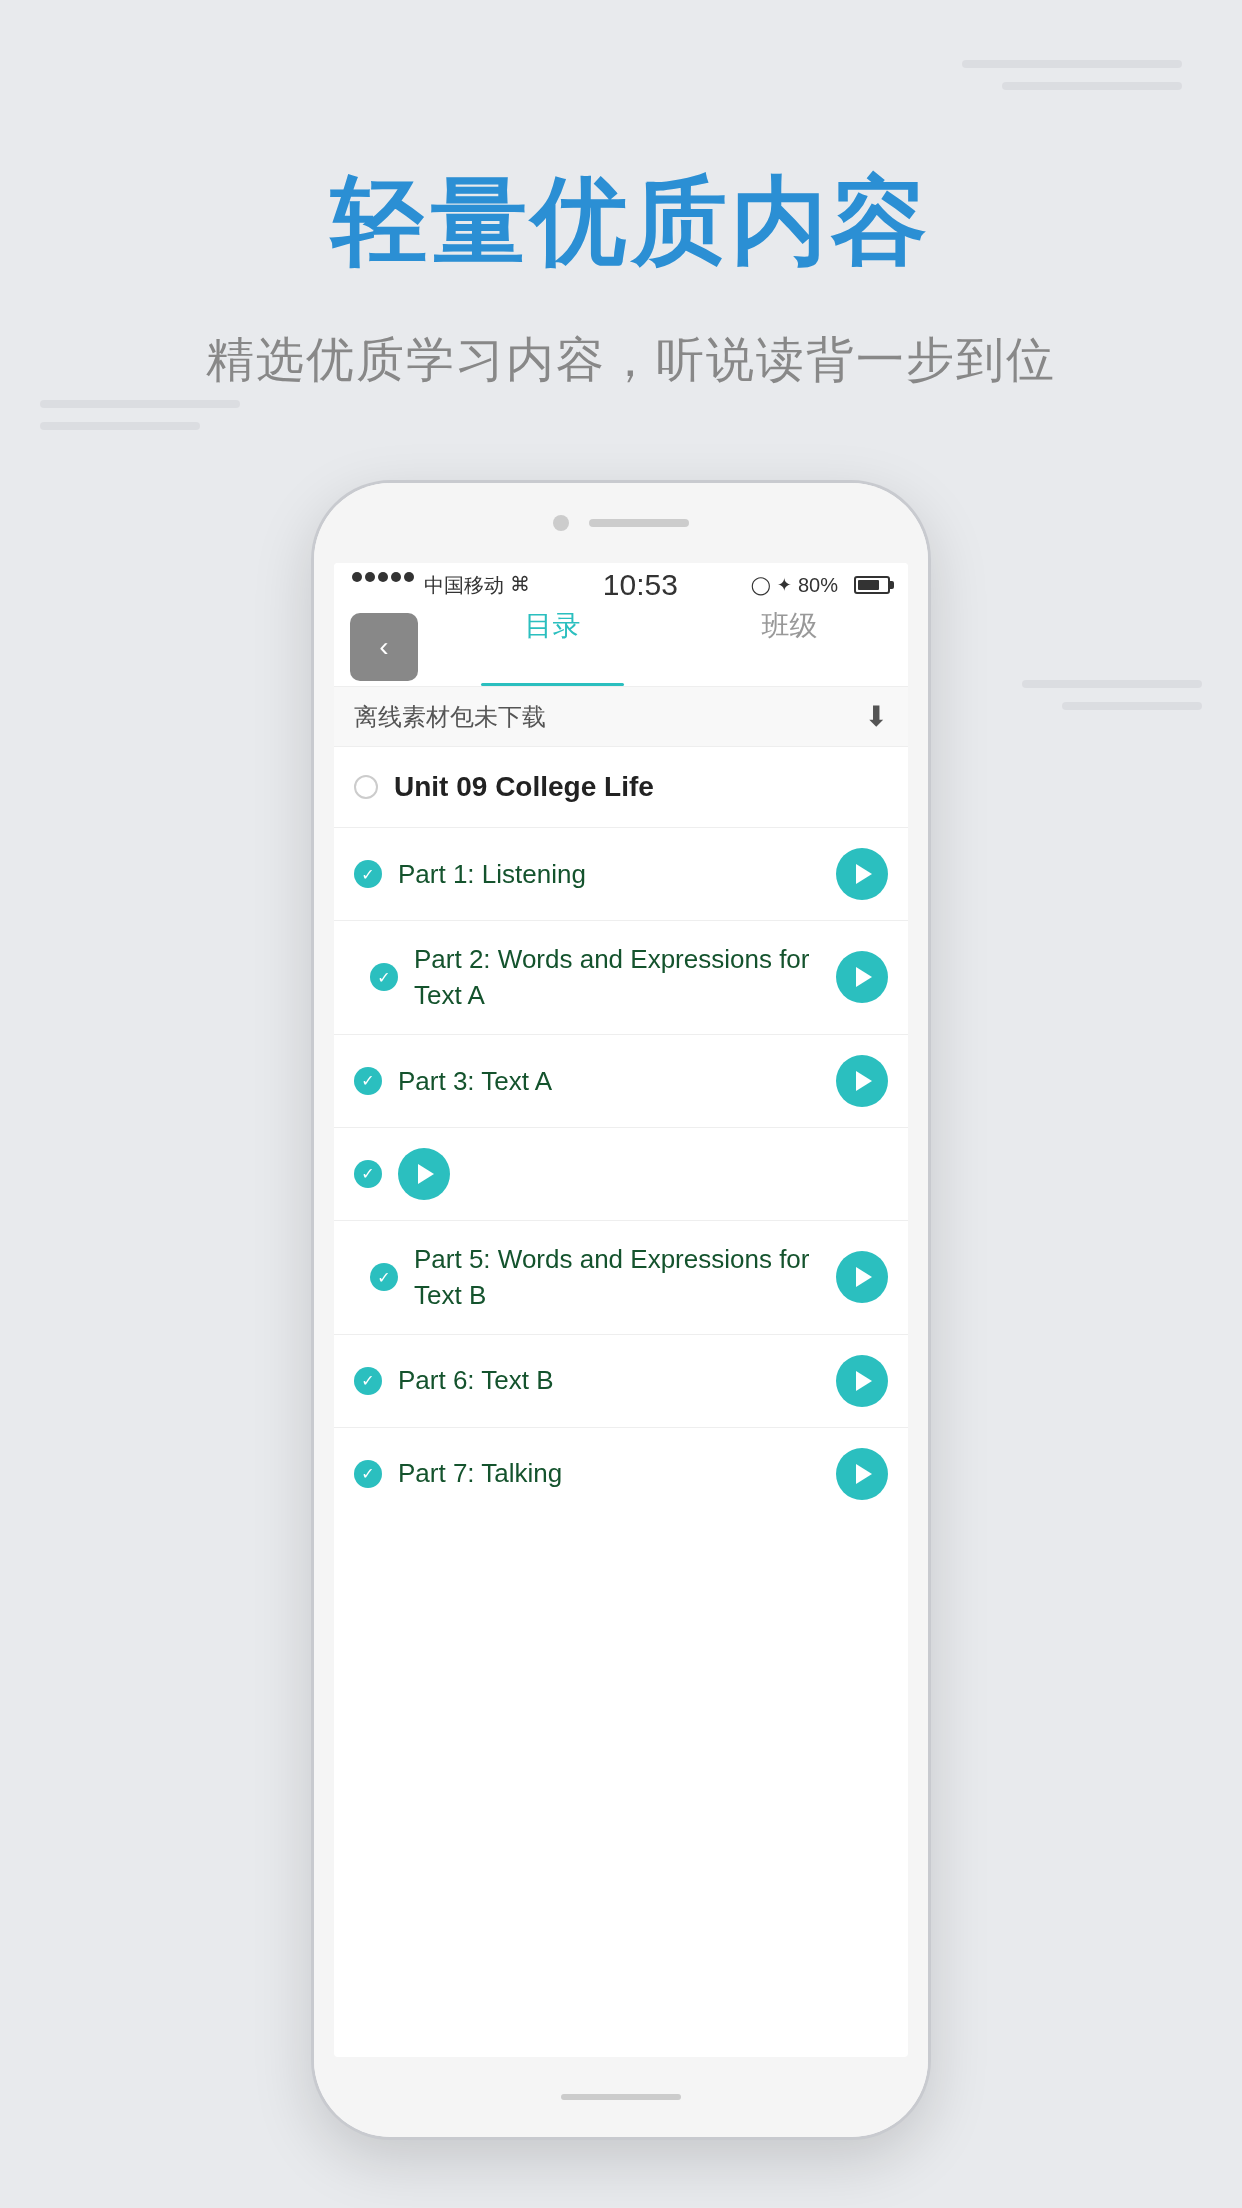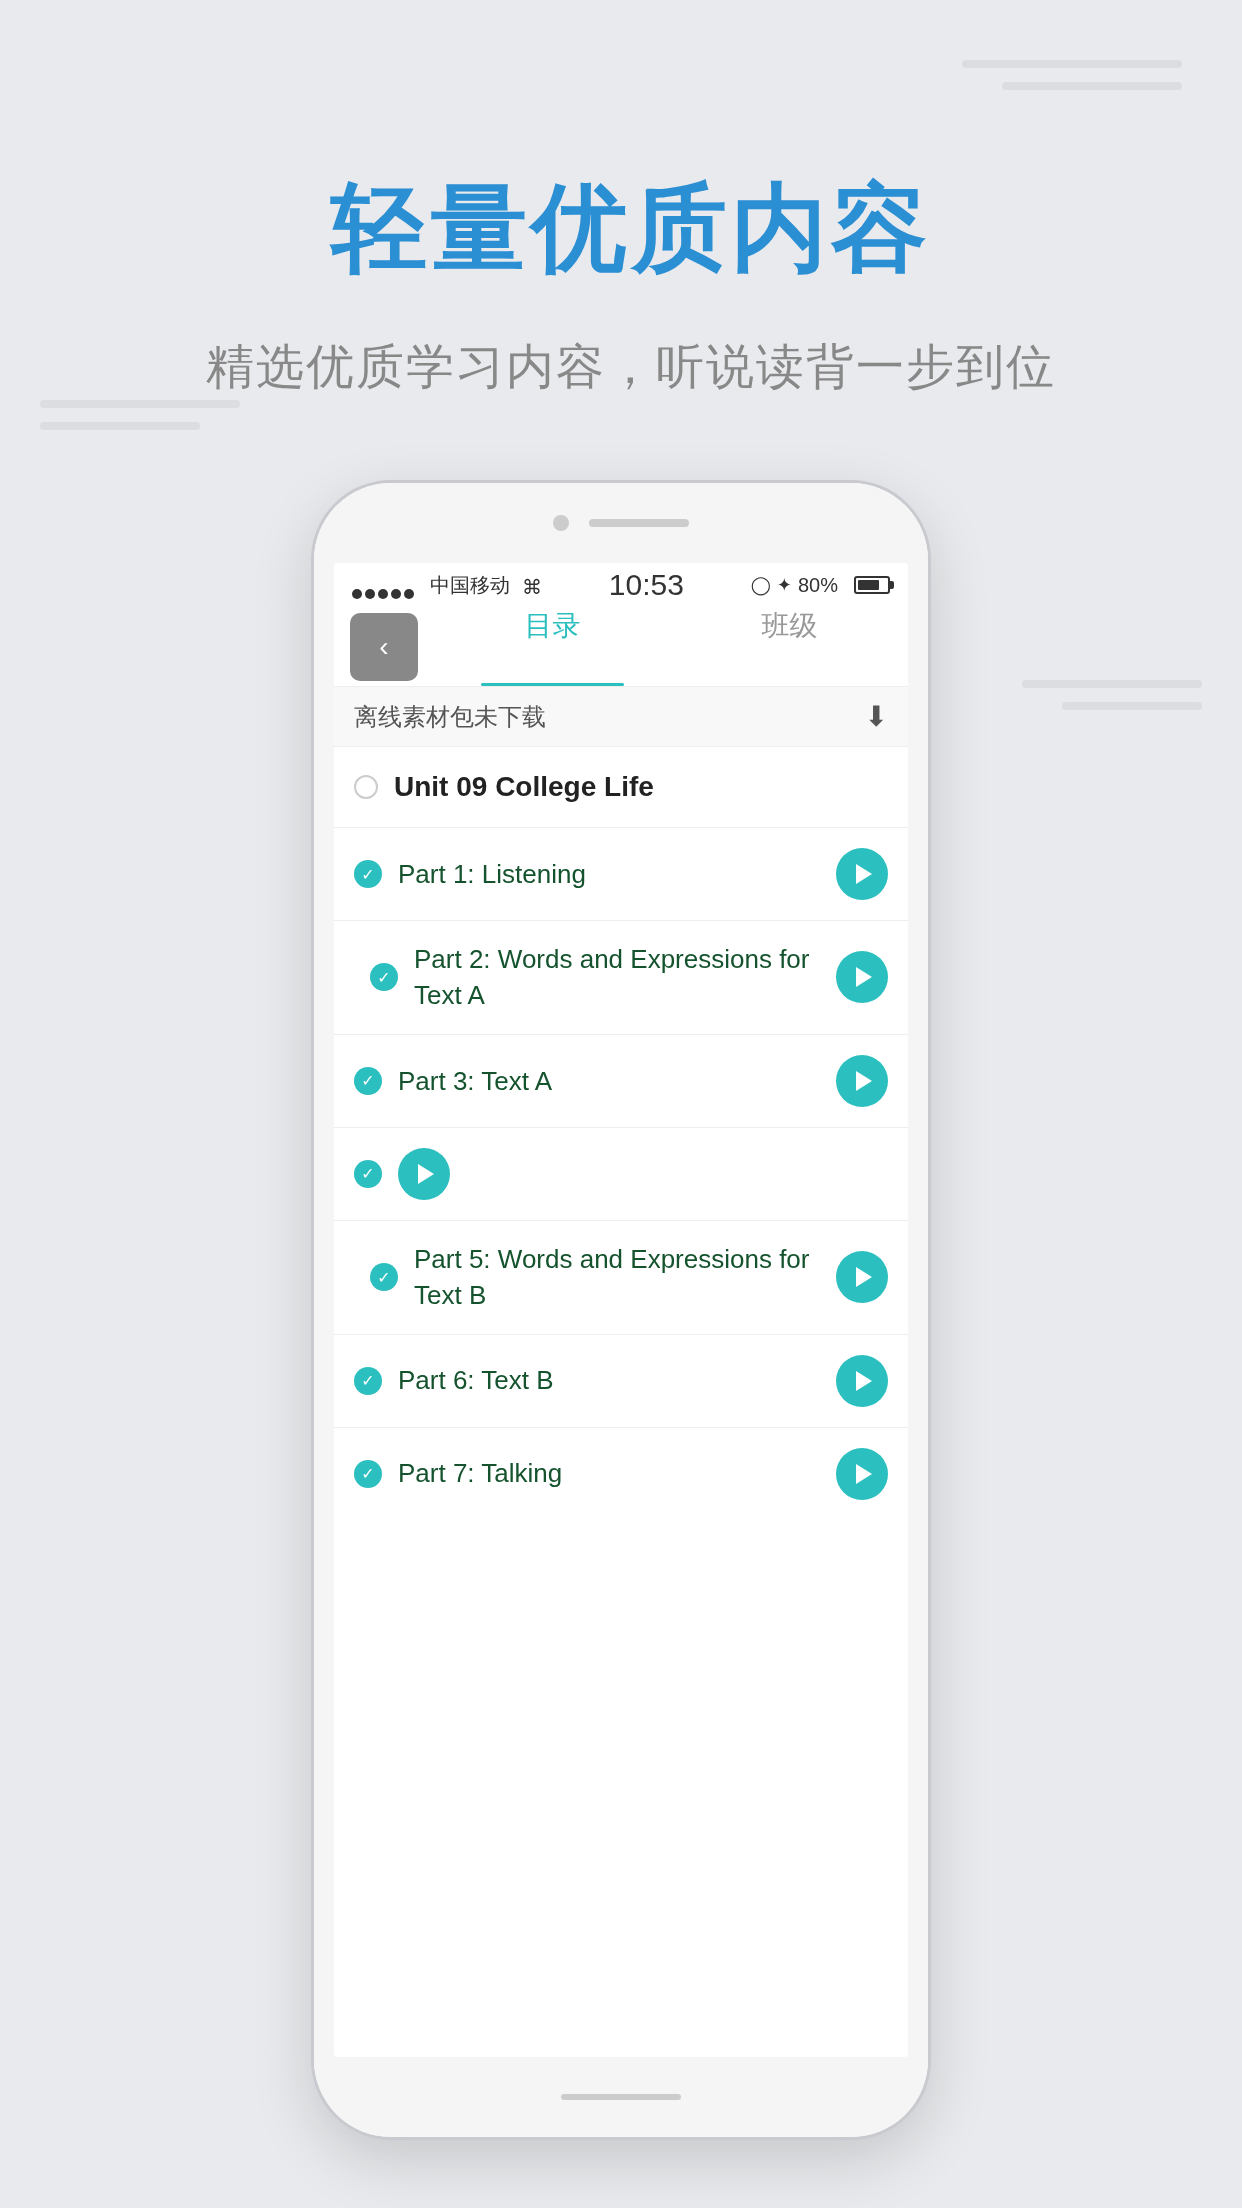--- a/index.html
+++ b/index.html
@@ -10,21 +10,21 @@
       height: 2208px;
       background-color: #e8eaed;
       font-family: -apple-system, "PingFang SC", "Helvetica Neue", sans-serif;
       overflow: hidden;
       position: relative;
     }
 
     
     .top-section {
       position: absolute;
-      top: 12px;
+      top: 5px;
       left: 0;
       right: 0;
       height: 460px;
       display: flex;
       flex-direction: column;
       align-items: center;
       justify-content: center;
       padding-top: 80px;
       margin-left: 20px;
     }
@@ -115,22 +115,22 @@
       display: flex;
       align-items: center;
       justify-content: space-between;
       padding: 0 18px;
       font-size: 22px;
       color: #333;
     }
 
     .status-left {
       display: flex;
-      align-items: flex-end;
-      gap: 12px;
+      align-items: flex-start;
+      gap: 6px;
     }
 
     .signal-dots {
       display: flex;
       gap: 3px;
     }
 
     .signal-dot {
       width: 10px;
       height: 10px;

